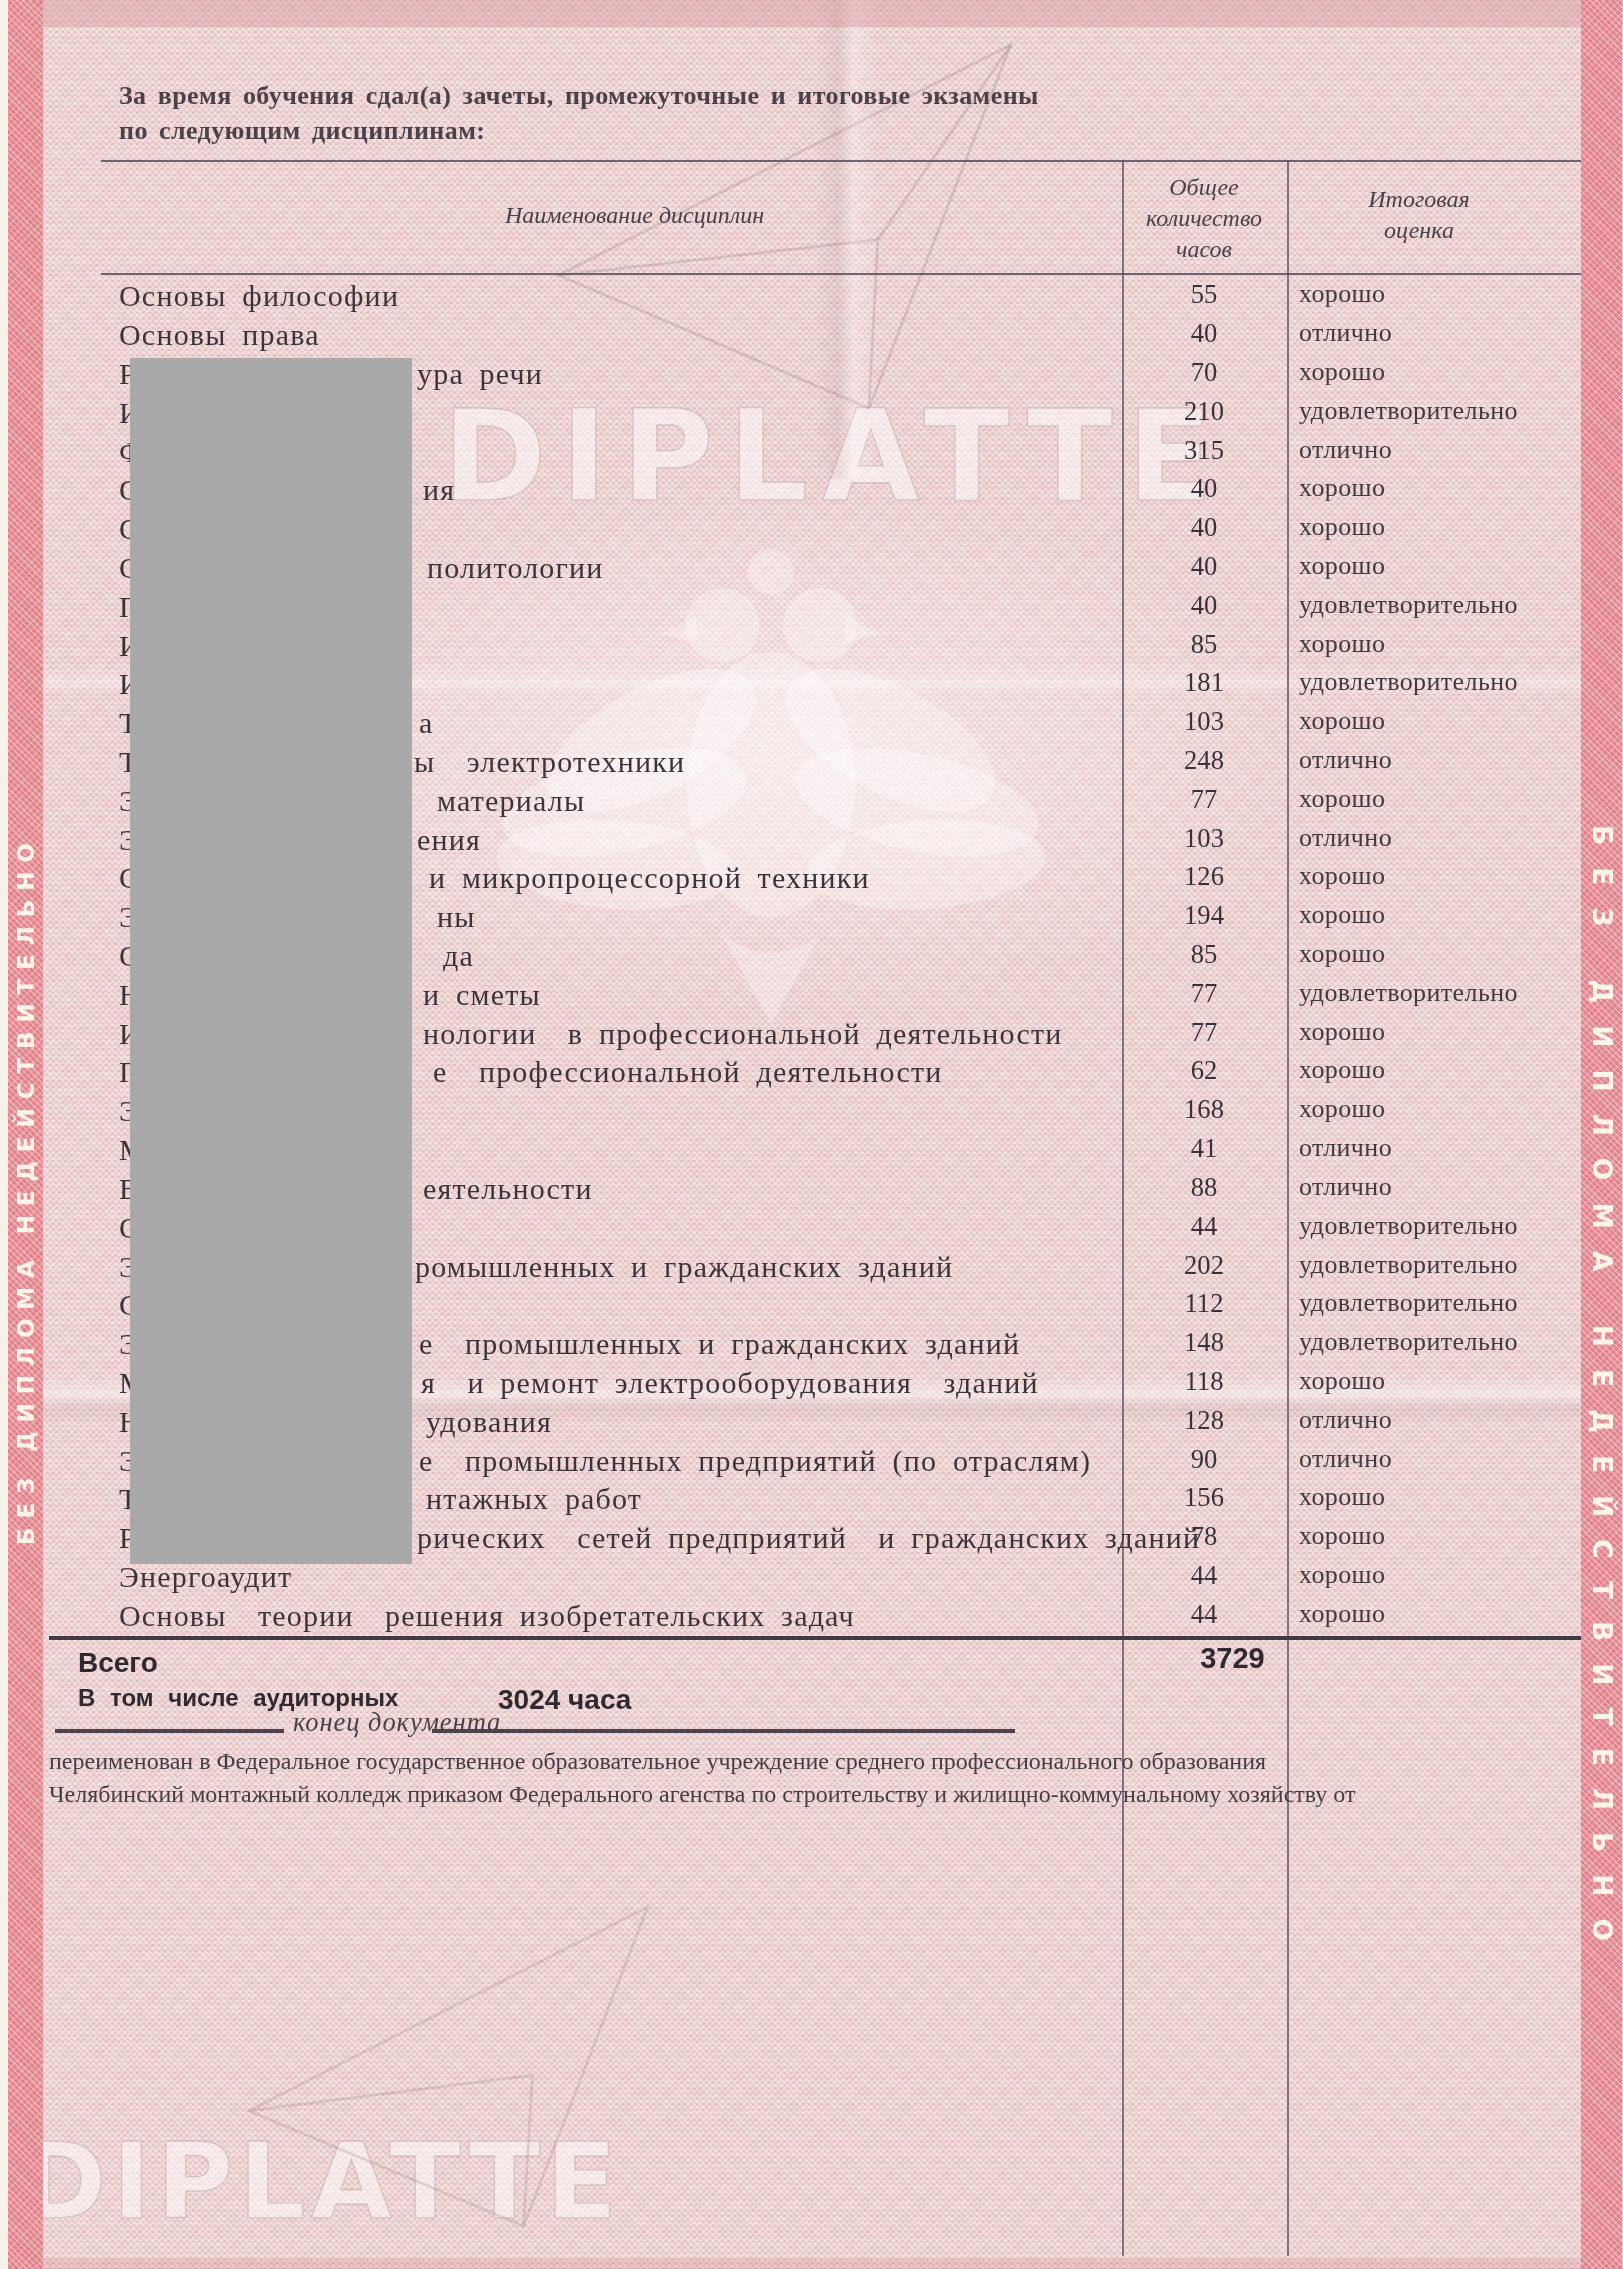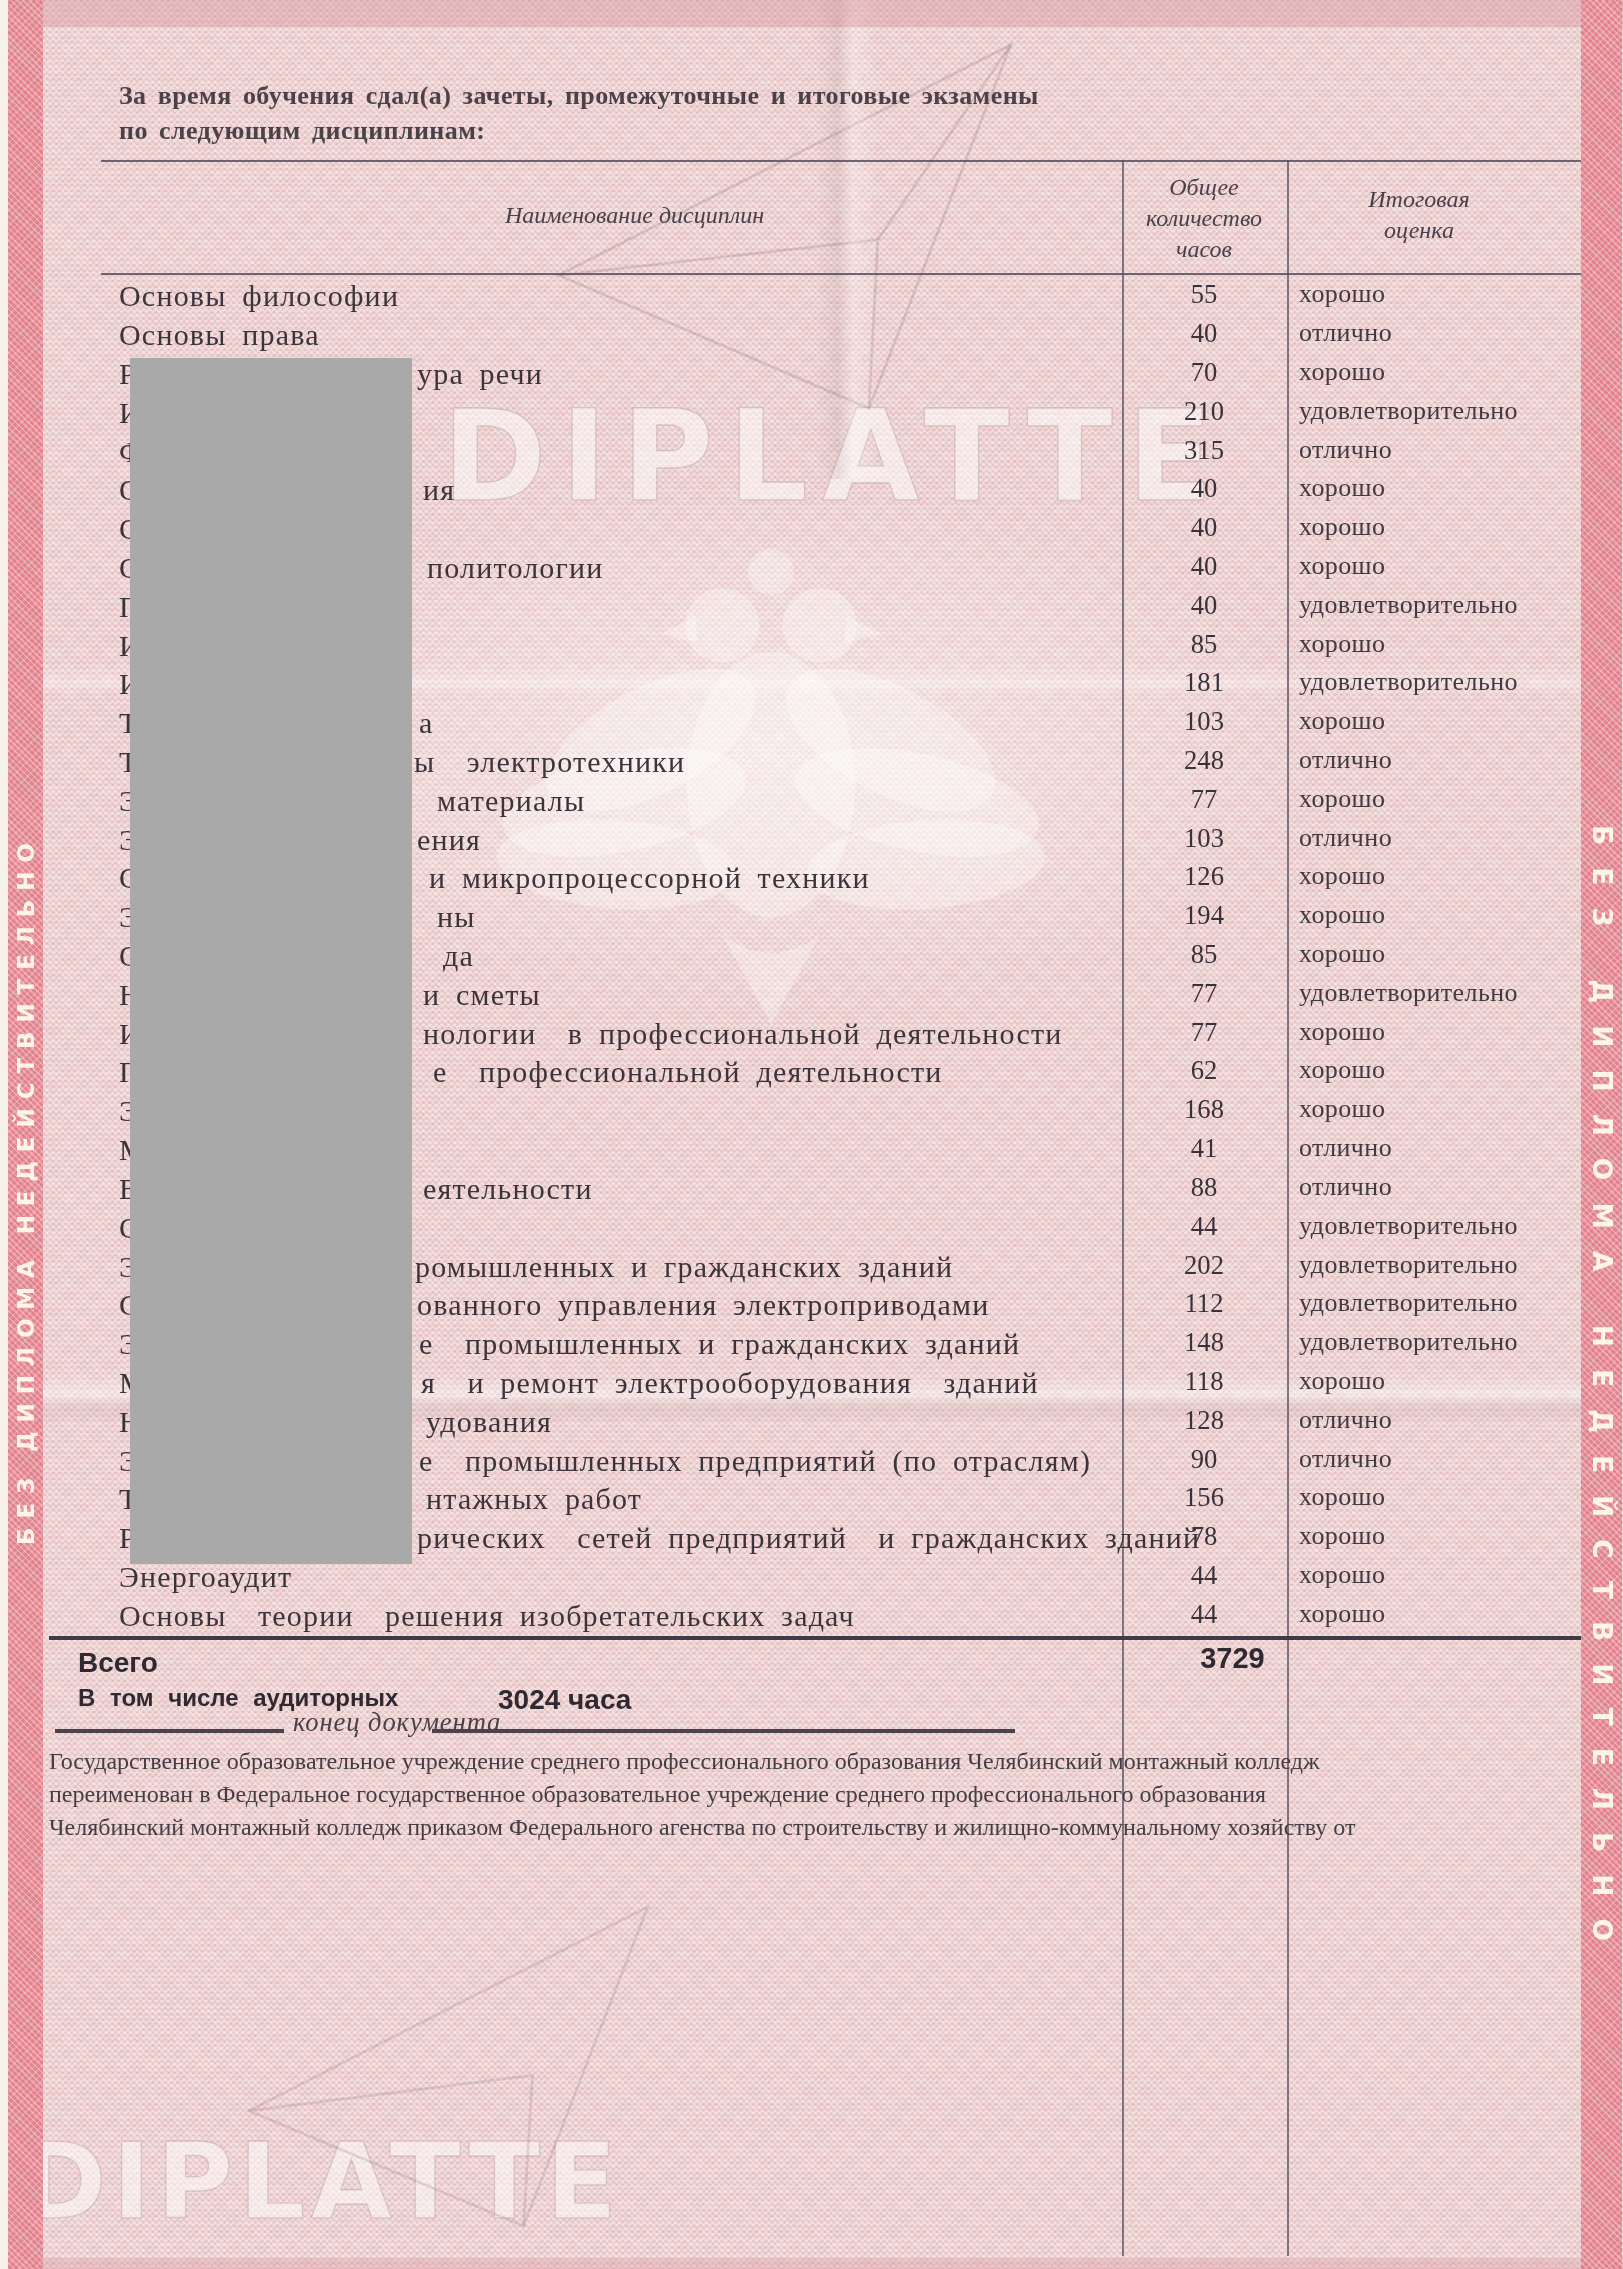--- a/index.html
+++ b/index.html
@@ -261,21 +261,20 @@
         <span class="c-grade">удовлетворительно</span>
       </div>
       <div class="row" style="top: 1250px;">
         <span class="c-pre">Э</span>
         <span class="c-frag" style="left: 415px;">ромышленных и гражданских зданий</span>
         <span class="c-hours">202</span>
         <span class="c-grade">удовлетворительно</span>
       </div>
       <div class="row" style="top: 1288px;">
         <span class="c-pre">С</span>
-        <span class="c-frag" style="left: 417px;">ованного управления электроприводами</span>
         <span class="c-hours">112</span>
         <span class="c-grade">удовлетворительно</span>
       </div>
       <div class="row" style="top: 1327px;">
         <span class="c-pre">Э</span>
         <span class="c-frag" style="left: 419px;">е  промышленных и гражданских зданий</span>
         <span class="c-hours">148</span>
         <span class="c-grade">удовлетворительно</span>
       </div>
       <div class="row" style="top: 1366px;">
@@ -325,21 +324,20 @@
   <div class="totals t-vsego">Всего</div>
   <div class="totals t-sum">3729</div>
   <div class="totals t-aud">В том числе аудиторных</div>
   <div class="totals t-aud-val">3024 часа</div>
 
   <div class="endline-seg" style="left:55px;width:229px;"></div>
   <div class="end-text">конец документа</div>
   <div class="endline-seg" style="left:432px;width:583px;"></div>
 
   <div class="footer">
-    <div>Государственное образовательное учреждение среднего профессионального образования Челябинский монтажный колледж</div>
     <div>переименован в Федеральное государственное образовательное учреждение среднего профессионального образования</div>
     <div>Челябинский монтажный колледж приказом Федерального агенства по строительству и жилищно-коммунальному хозяйству от</div>
   </div>
 
   <div class="edge-left"></div>
   <div class="band band-left">
     <div class="vtext vtext-left">БЕЗ ДИПЛОМА НЕДЕЙСТВИТЕЛЬНО</div>
   </div>
   <div class="band band-right">
     <div class="vtext vtext-right">БЕЗ ДИПЛОМА НЕДЕЙСТВИТЕЛЬНО</div>

